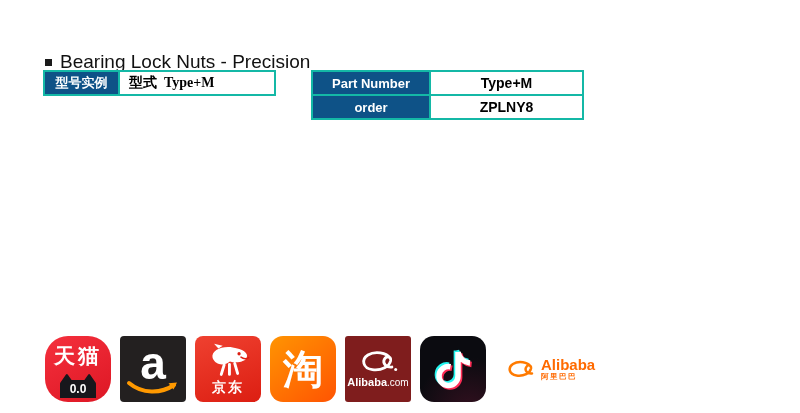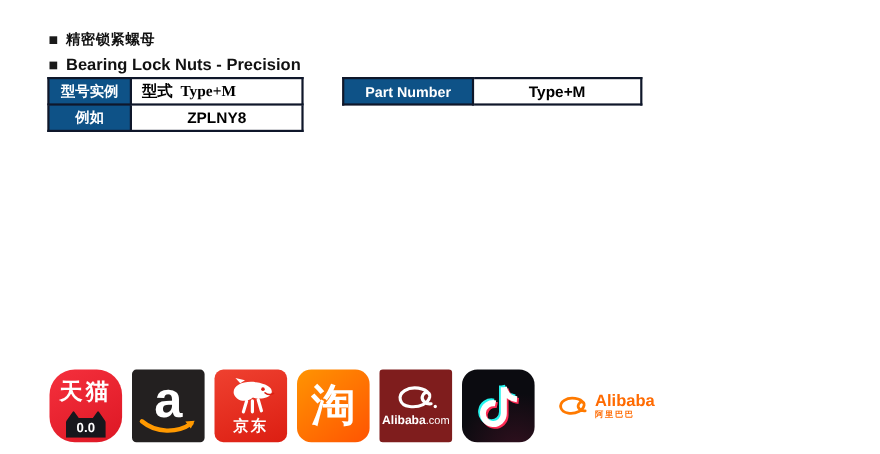--- a/index.html
+++ b/index.html
@@ -5,25 +5,25 @@
   html,body{margin:0;padding:0;background:#ffffff;}
   .canvas{position:relative;width:800px;height:413px;background:#fff;overflow:hidden;
           font-family:"Liberation Sans",sans-serif;color:#111;}
 
   
   .bullet-line{position:absolute;left:45px;display:flex;align-items:center;}
   .bullet-line .sq{width:7px;height:7px;background:#1a1a1a;margin-right:8px;flex:0 0 auto;}
   .b1{top:27px;}
   .b1 .txt{font-size:13px;font-weight:700;letter-spacing:.5px;}
   .b2{top:51px;}
-  .b2 .txt{font-size:15px;font-weight:700;}
+  .b2 .txt{font-size:19px;font-weight:400;}
 
   
   table.spec{position:absolute;top:70px;border-collapse:collapse;table-layout:fixed;}
-  table.spec th,table.spec td{border:2px solid #0f172a;height:24px;padding:0 6px;box-sizing:border-box;}
+  table.spec th,table.spec td{border:2px solid #14b8a6;height:24px;padding:0 6px;box-sizing:border-box;}
   table.spec th{background:#0e5287;color:#fff;font-weight:700;font-size:13px;text-align:center;}
   table.spec td{font-size:14px;font-weight:600;text-align:center;color:#000;}
   table.spec td.al{text-align:left;padding-left:9px;font-family:Liberation Serif, serif;}
   .pre{white-space:pre;}
   .tbl-left{left:43px;width:233px;}
   .tbl-left th{width:75px;}
   .tbl-right{left:311px;width:273px;}
   .tbl-right th{width:118px;margin-left:44px;}
 
   
@@ -55,47 +55,43 @@
   .aliword{position:absolute;left:505px;top:357px;display:flex;align-items:center;cursor:pointer;}
   .aliword .stack{display:flex;flex-direction:column;margin-left:4px;}
   .aliword .big{color:#ff6a00;font-size:15px;font-weight:700;line-height:15px;}
   .aliword .sub{color:#ff6a00;font-size:7.5px;font-weight:700;letter-spacing:1.5px;line-height:9px;}
 </style>
 </head>
 <body>
 
 <div class="canvas">
 
-  <div class="bullet-line b1">
-    <span class="sq"></span>
-    <span class="txt">精密锁紧螺母</span>
-  </div>
   <div class="bullet-line b2">
     <span class="sq"></span>
     <span class="txt">Bearing Lock Nuts - Precision</span>
   </div>
 
   <table class="spec tbl-left">
     <tbody>
       <tr>
         <th>型号实例</th>
         <td class="al"><span class="pre">型式  Type+M</span></td>
       </tr>
-      <tr>
-        <th>例如</th>
-        <td>ZPLNY8</td>
-      </tr>
     </tbody>
   </table>
 
   <table class="spec tbl-right">
     <tbody>
       <tr>
         <th>Part Number</th>
         <td>Type+M</td>
+      </tr>
+      <tr>
+        <th>order</th>
+        <td>ZPLNY8</td>
       </tr>
     </tbody>
   </table>
 
   <div class="tile tmall">
     <span class="cn">天猫</span>
     <svg width="46" height="27" viewBox="0 0 46 27">
       <path d="M5 27 V13 Q5 12 5.6 11.2 L11 3.5 Q11.9 2.3 12.7 3.6 L16.6 9 H29.4 L33.3 3.6 Q34.1 2.3 35 3.5 L40.4 11.2 Q41 12 41 13 V27 Z" fill="#17171c"></path>
       <text x="23" y="21.5" text-anchor="middle" fill="#ffffff" font-size="12" font-weight="bold" font-family="Liberation Sans, sans-serif">0.0</text>
     </svg>

